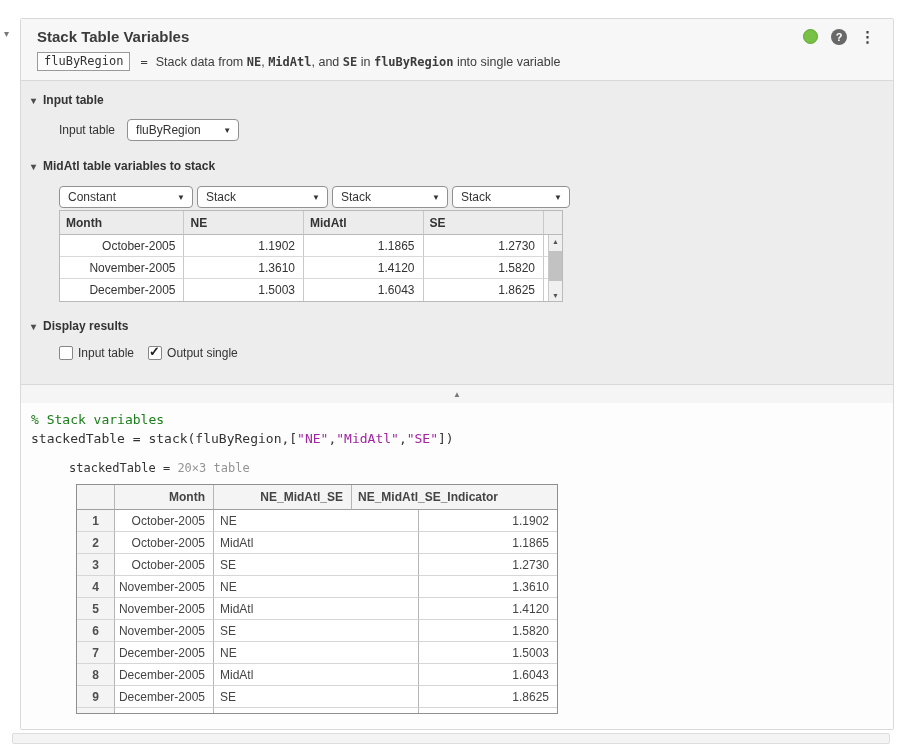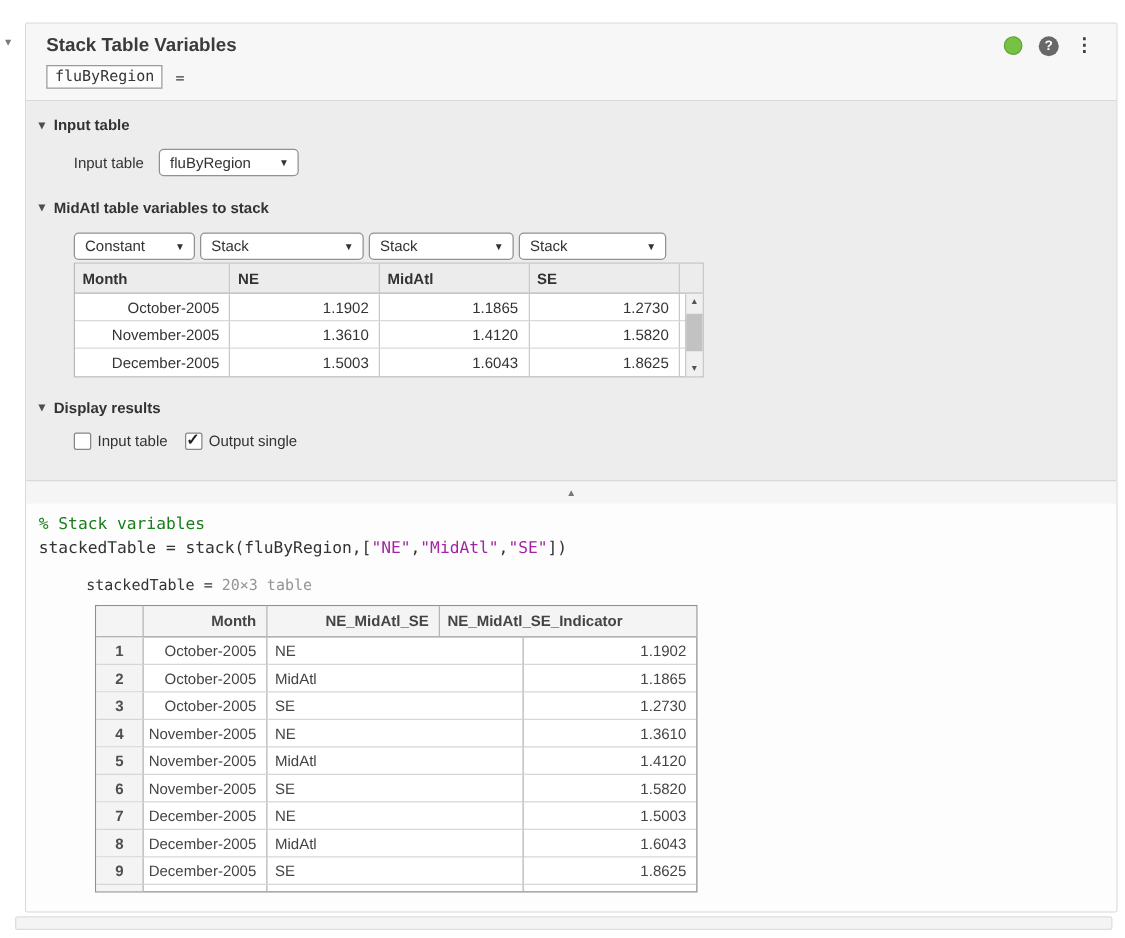--- a/index.html
+++ b/index.html
@@ -158,20 +158,21 @@
         <div class="title">Stack Table Variables</div>
         <div class="header-icons">
           <span class="status-dot"></span>
           <span class="help-icon">?</span>
           <span class="kebab">⋮</span>
         </div>
       </div>
       <div class="summary">
         <span class="outbox">fluByRegion</span>
         <span class="eq">=</span>
+        <span id="summary-segments"><span class="sum-plain">Stack data from </span><span class="sum-code">NE</span><span class="sum-plain">, </span><span class="sum-code">MidAtl</span><span class="sum-plain">, and </span><span class="sum-code">SE</span><span class="sum-plain"> in </span><span class="sum-code">fluByRegion</span><span class="sum-plain"> into single variable</span></span>
       </div>
     </div>
 
     <div class="panel-body">
 
       <div class="section-header">
         <span class="tri">▾</span>
         <span>Input table</span>
       </div>
 
@@ -183,21 +184,21 @@
         </div>
       </div>
 
       <div class="section-header" style="margin-top:18px;">
         <span class="tri">▾</span>
         <span>MidAtl table variables to stack</span>
       </div>
 
       <div class="sec-indent">
         <div class="dd-row" id="dd-row">
-            <div class="dropdown" style="width: 97px;">
+            <div class="dropdown" style="width: 134px;">
               <span>Constant</span>
               <span class="dd-arrow">▼</span>
             </div>
             <div class="dropdown" style="width: 131px;">
               <span>Stack</span>
               <span class="dd-arrow">▼</span>
             </div>
             <div class="dropdown" style="width: 116px;">
               <span>Stack</span>
               <span class="dd-arrow">▼</span>

